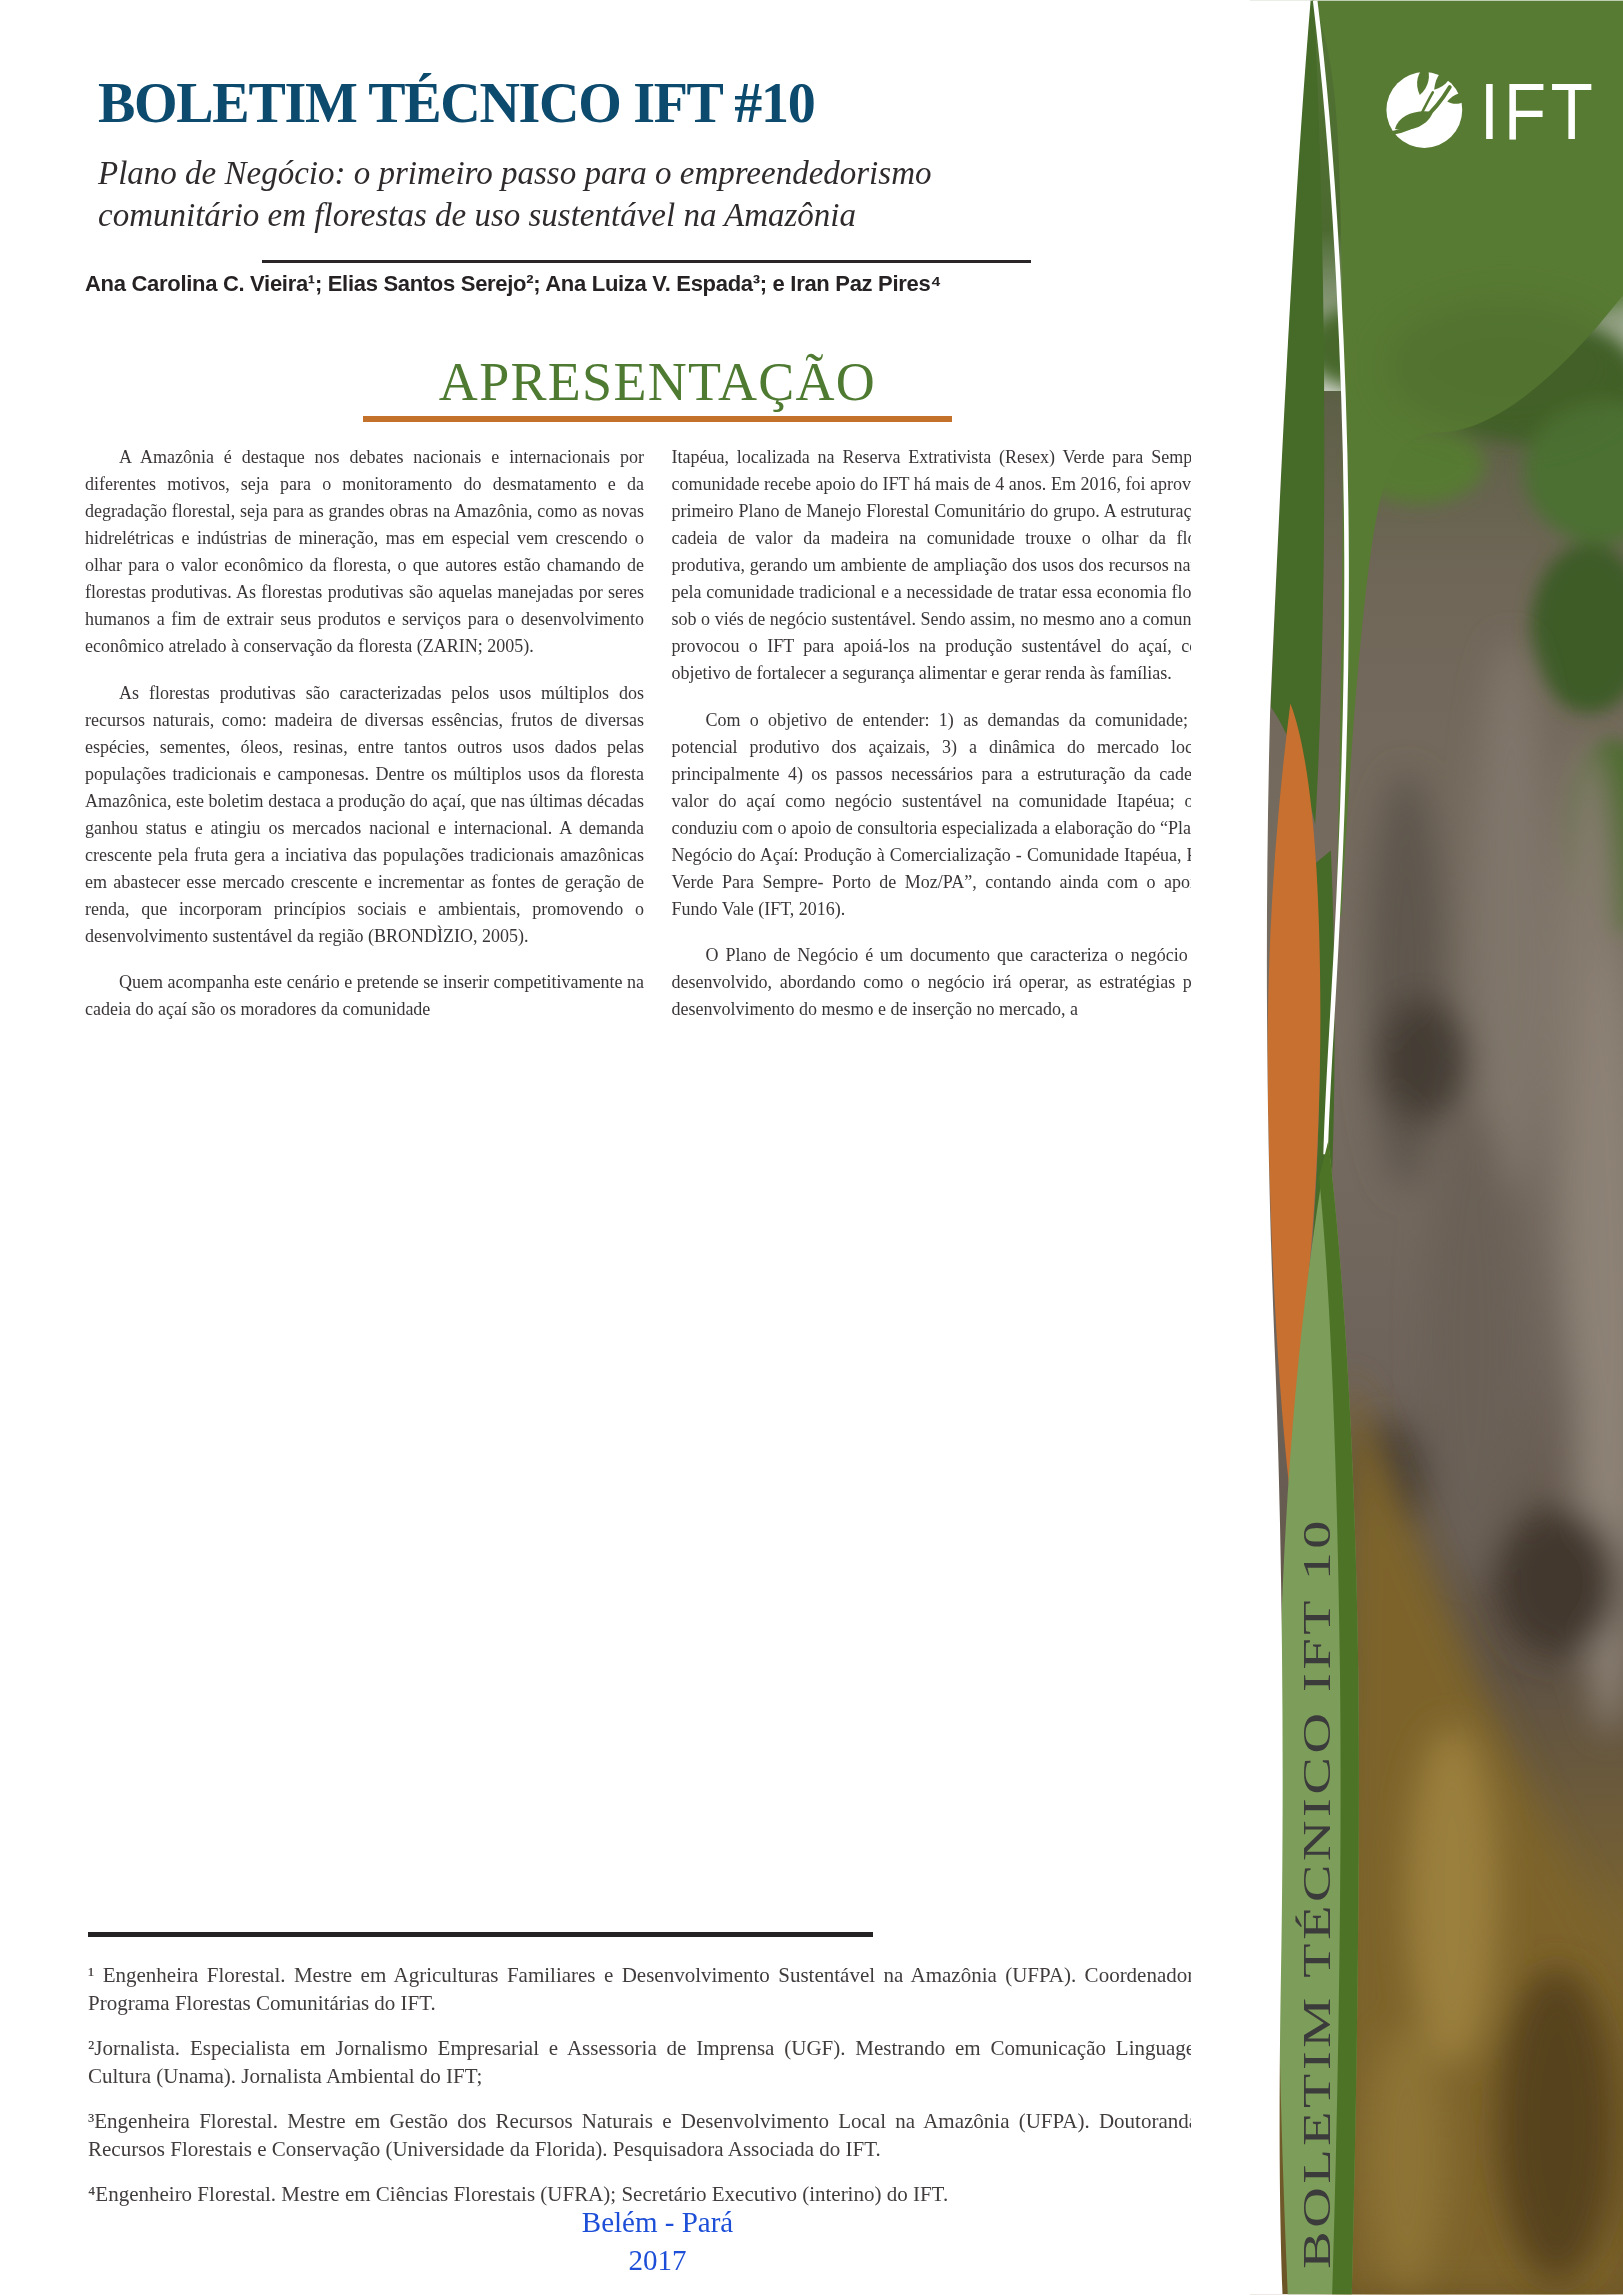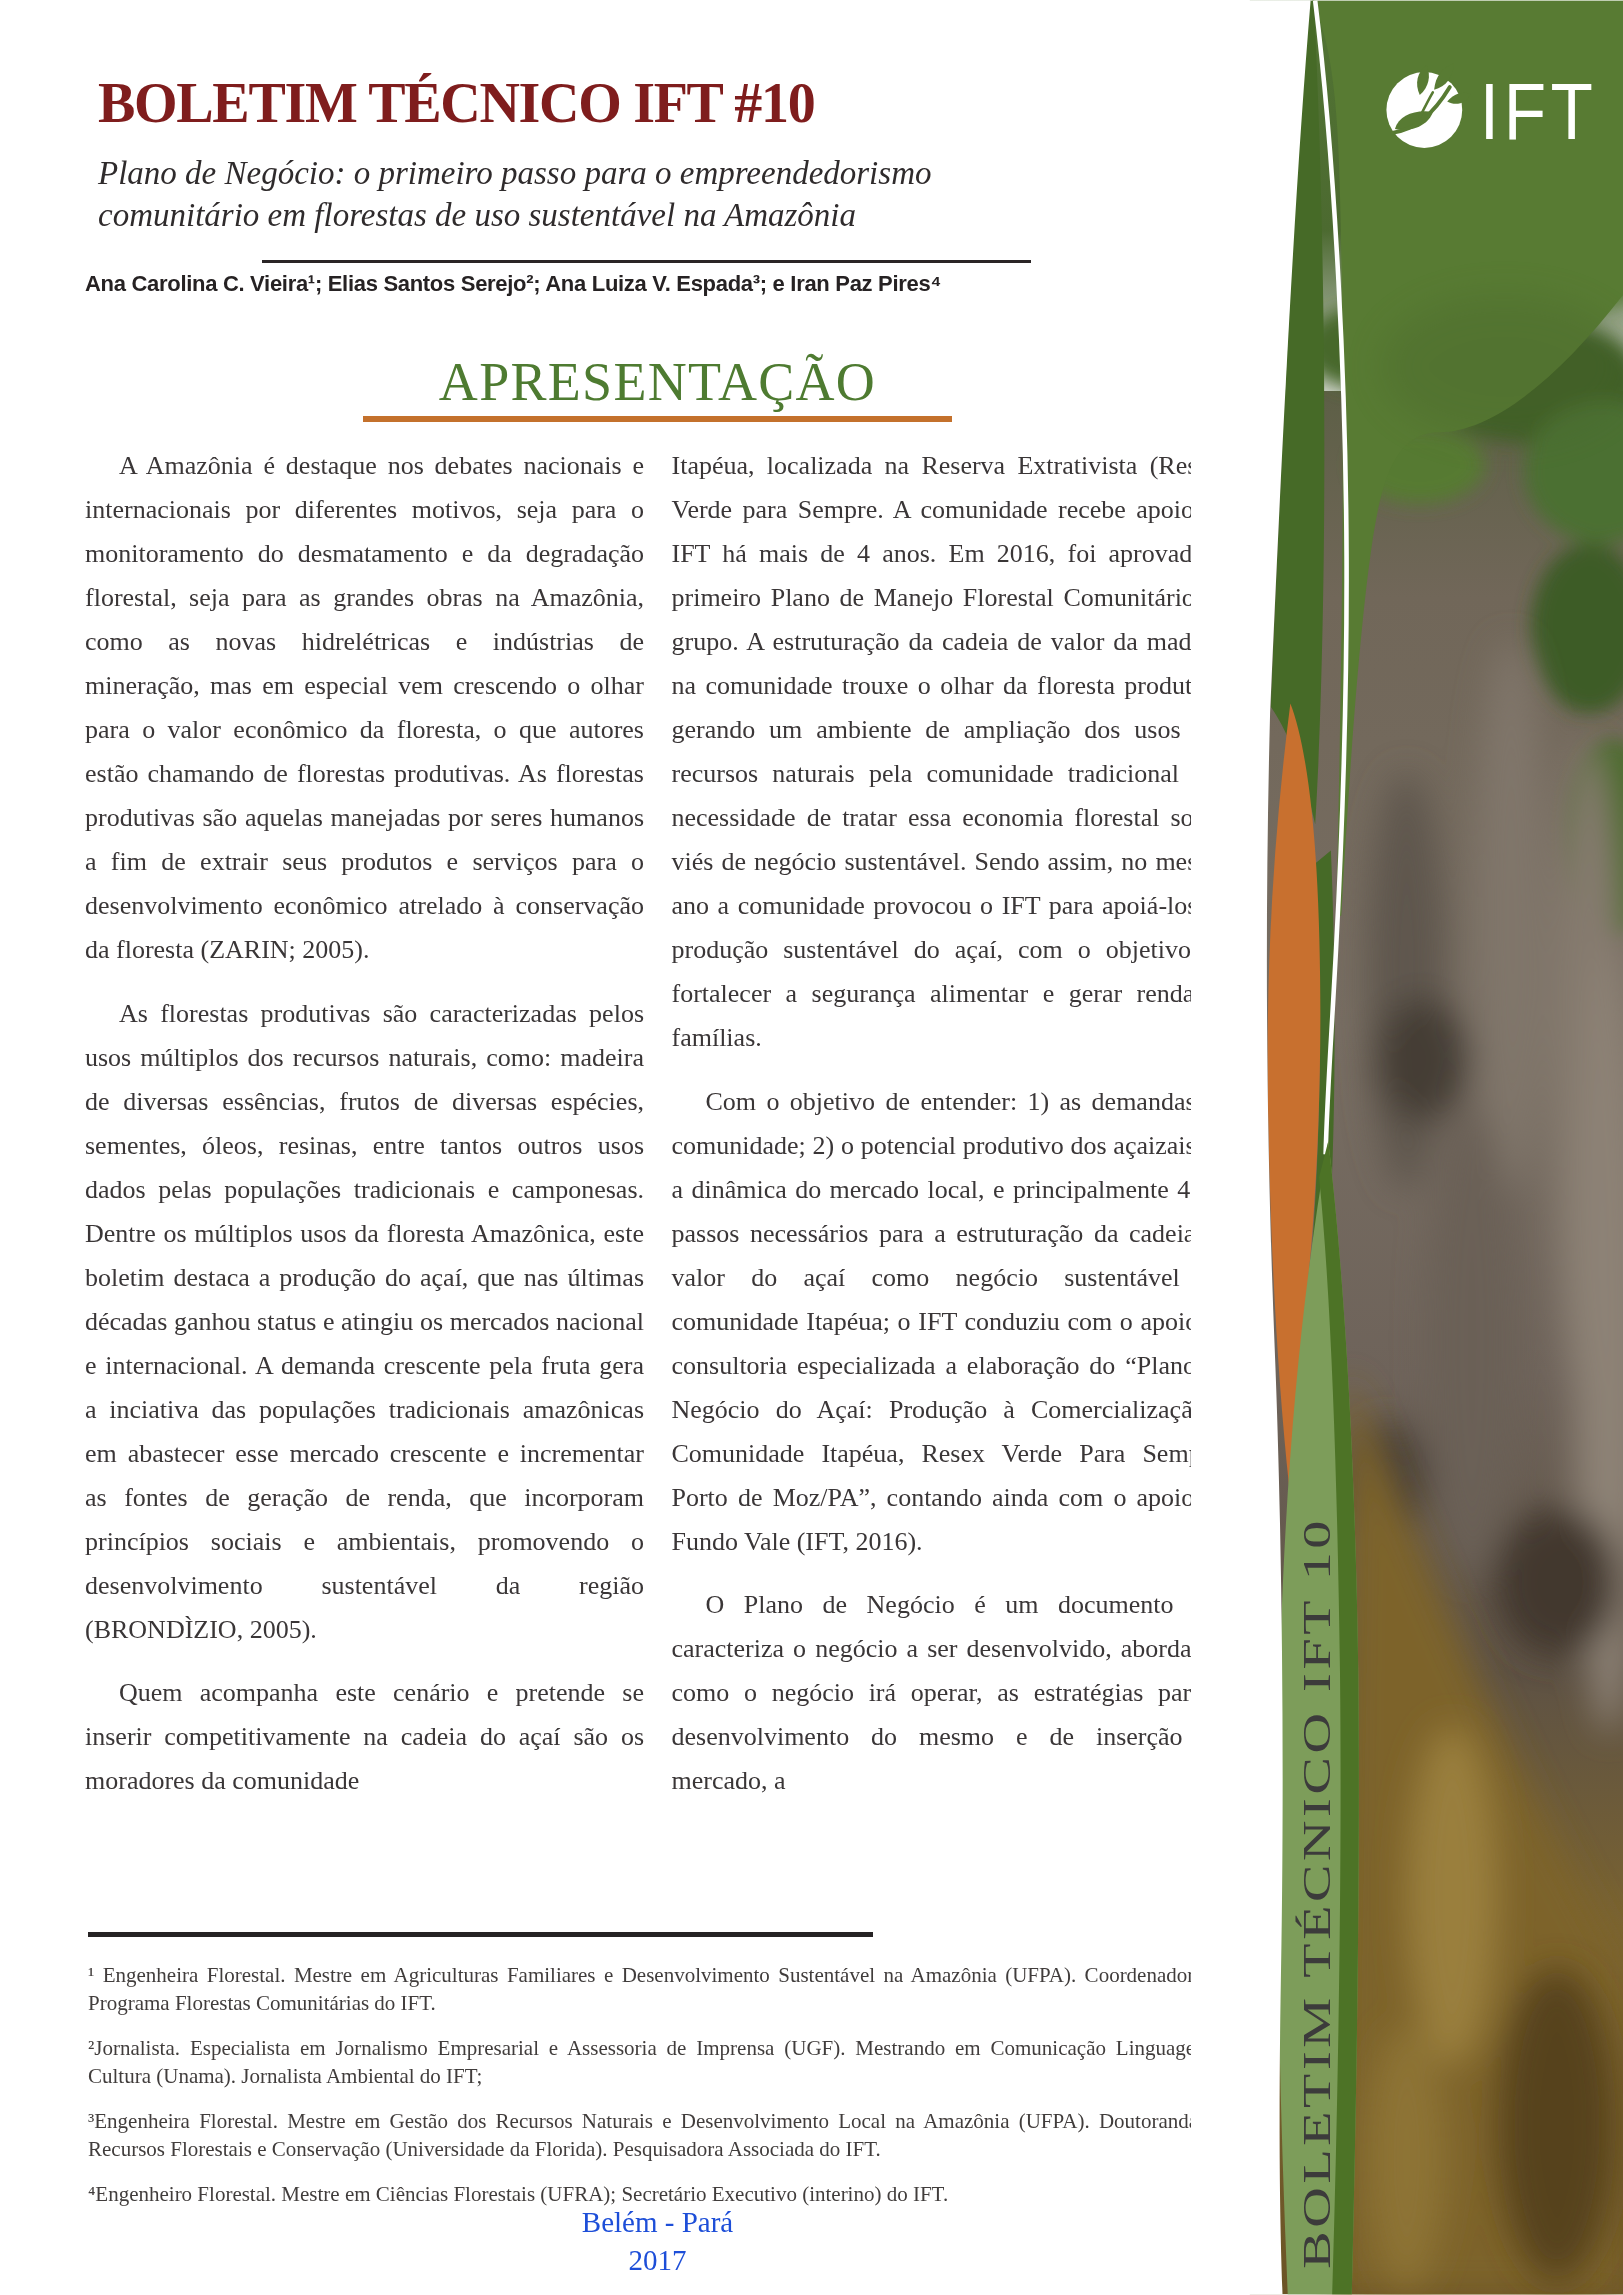--- a/index.html
+++ b/index.html
@@ -4,21 +4,21 @@
 <style>
   html,body{margin:0;padding:0;}
   body{
     width:1623px;height:2295px;position:relative;background:#ffffff;
     font-family:"Liberation Serif", serif;color:#2b2726;overflow:hidden;
   }
   .abs{position:absolute;}
   
   .doc-title{
     left:98px;top:71px;width:981px;
-    font-size:56px;font-weight:bold;letter-spacing:-1.3px;color:#7f1d1d;
+    font-size:56px;font-weight:bold;letter-spacing:-1.3px;color:#0c4a6e;
   }
   .doc-subtitle{
     left:98px;top:152px;width:1047px;
     font-style:italic;font-size:33px;line-height:42px;color:#2f2b2c;
   }
   .authors-rule{
     left:262px;top:260px;width:769px;height:2.6px;background:#2a2526;
   }
   .authors-line{
     left:85px;top:271px;width:1145px;text-align:left;
@@ -34,21 +34,21 @@
     left:363px;top:416px;width:589px;height:5.9px;background:#c4712c;
   }
   
   .columns{
     left:85px;top:444px;width:1146px;height:1480px;overflow:hidden;
     display:flex;gap:27.5px;
   }
   .col{width:559px;flex:0 0 559px;}
   .col p{
     margin:0 0 19.6px 0;
-    font-size:26px;line-height:44px;text-align:justify;color:#3a3637;
+    font-size:18px;line-height:27px;text-align:justify;color:#3a3637;
     text-indent:34px;hyphens:auto;
   }
   .col p.no-indent{text-indent:0;}
   
   .footnote-rule{
     left:88px;top:1932px;width:785px;height:4.6px;background:#262324;
   }
   .footnotes{
     left:88px;top:1961px;width:1145px;
   }

